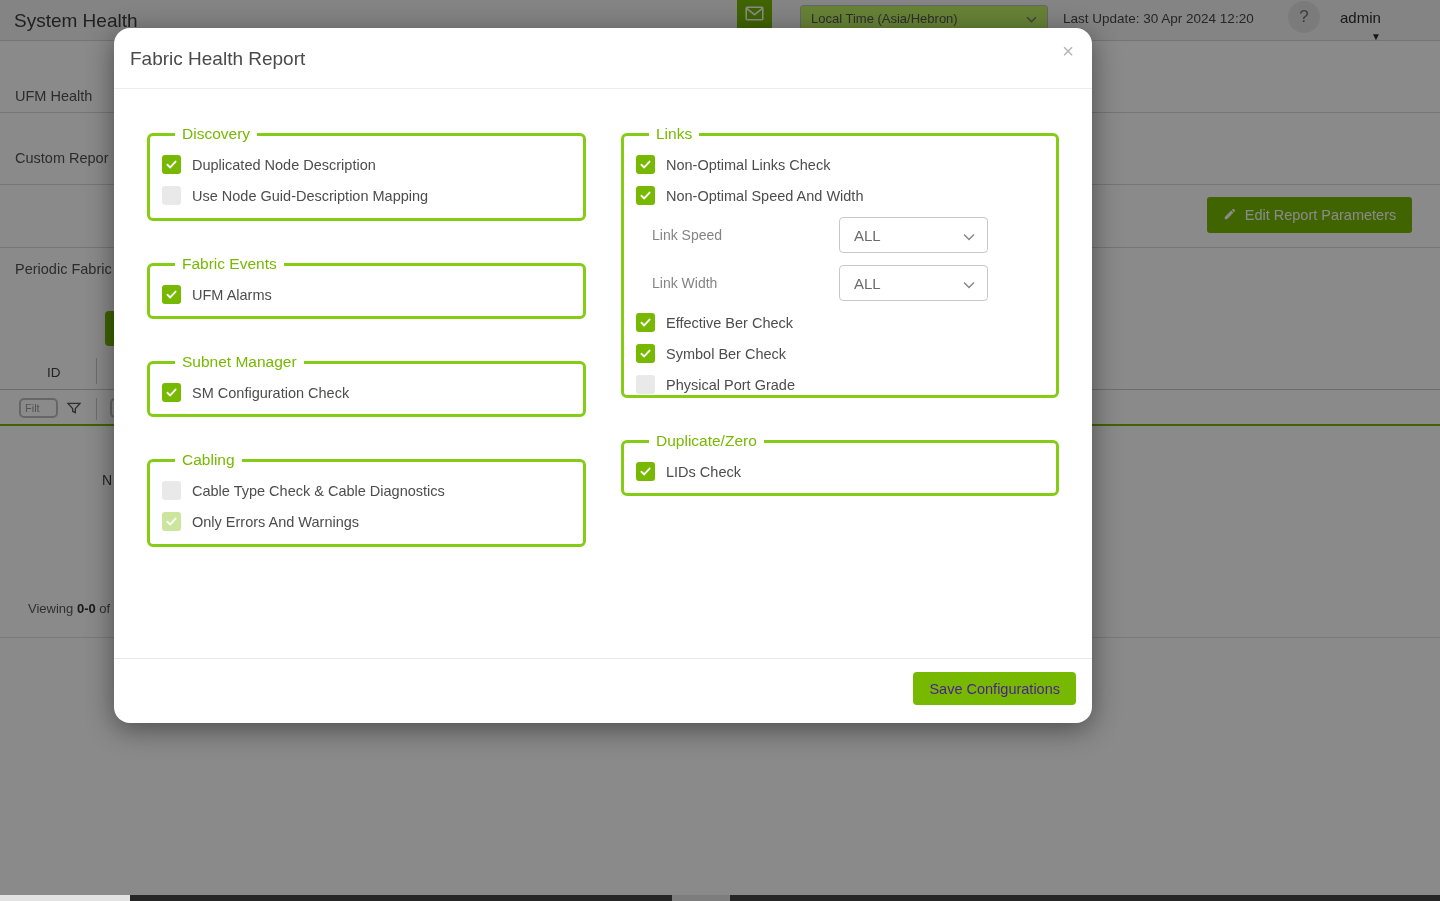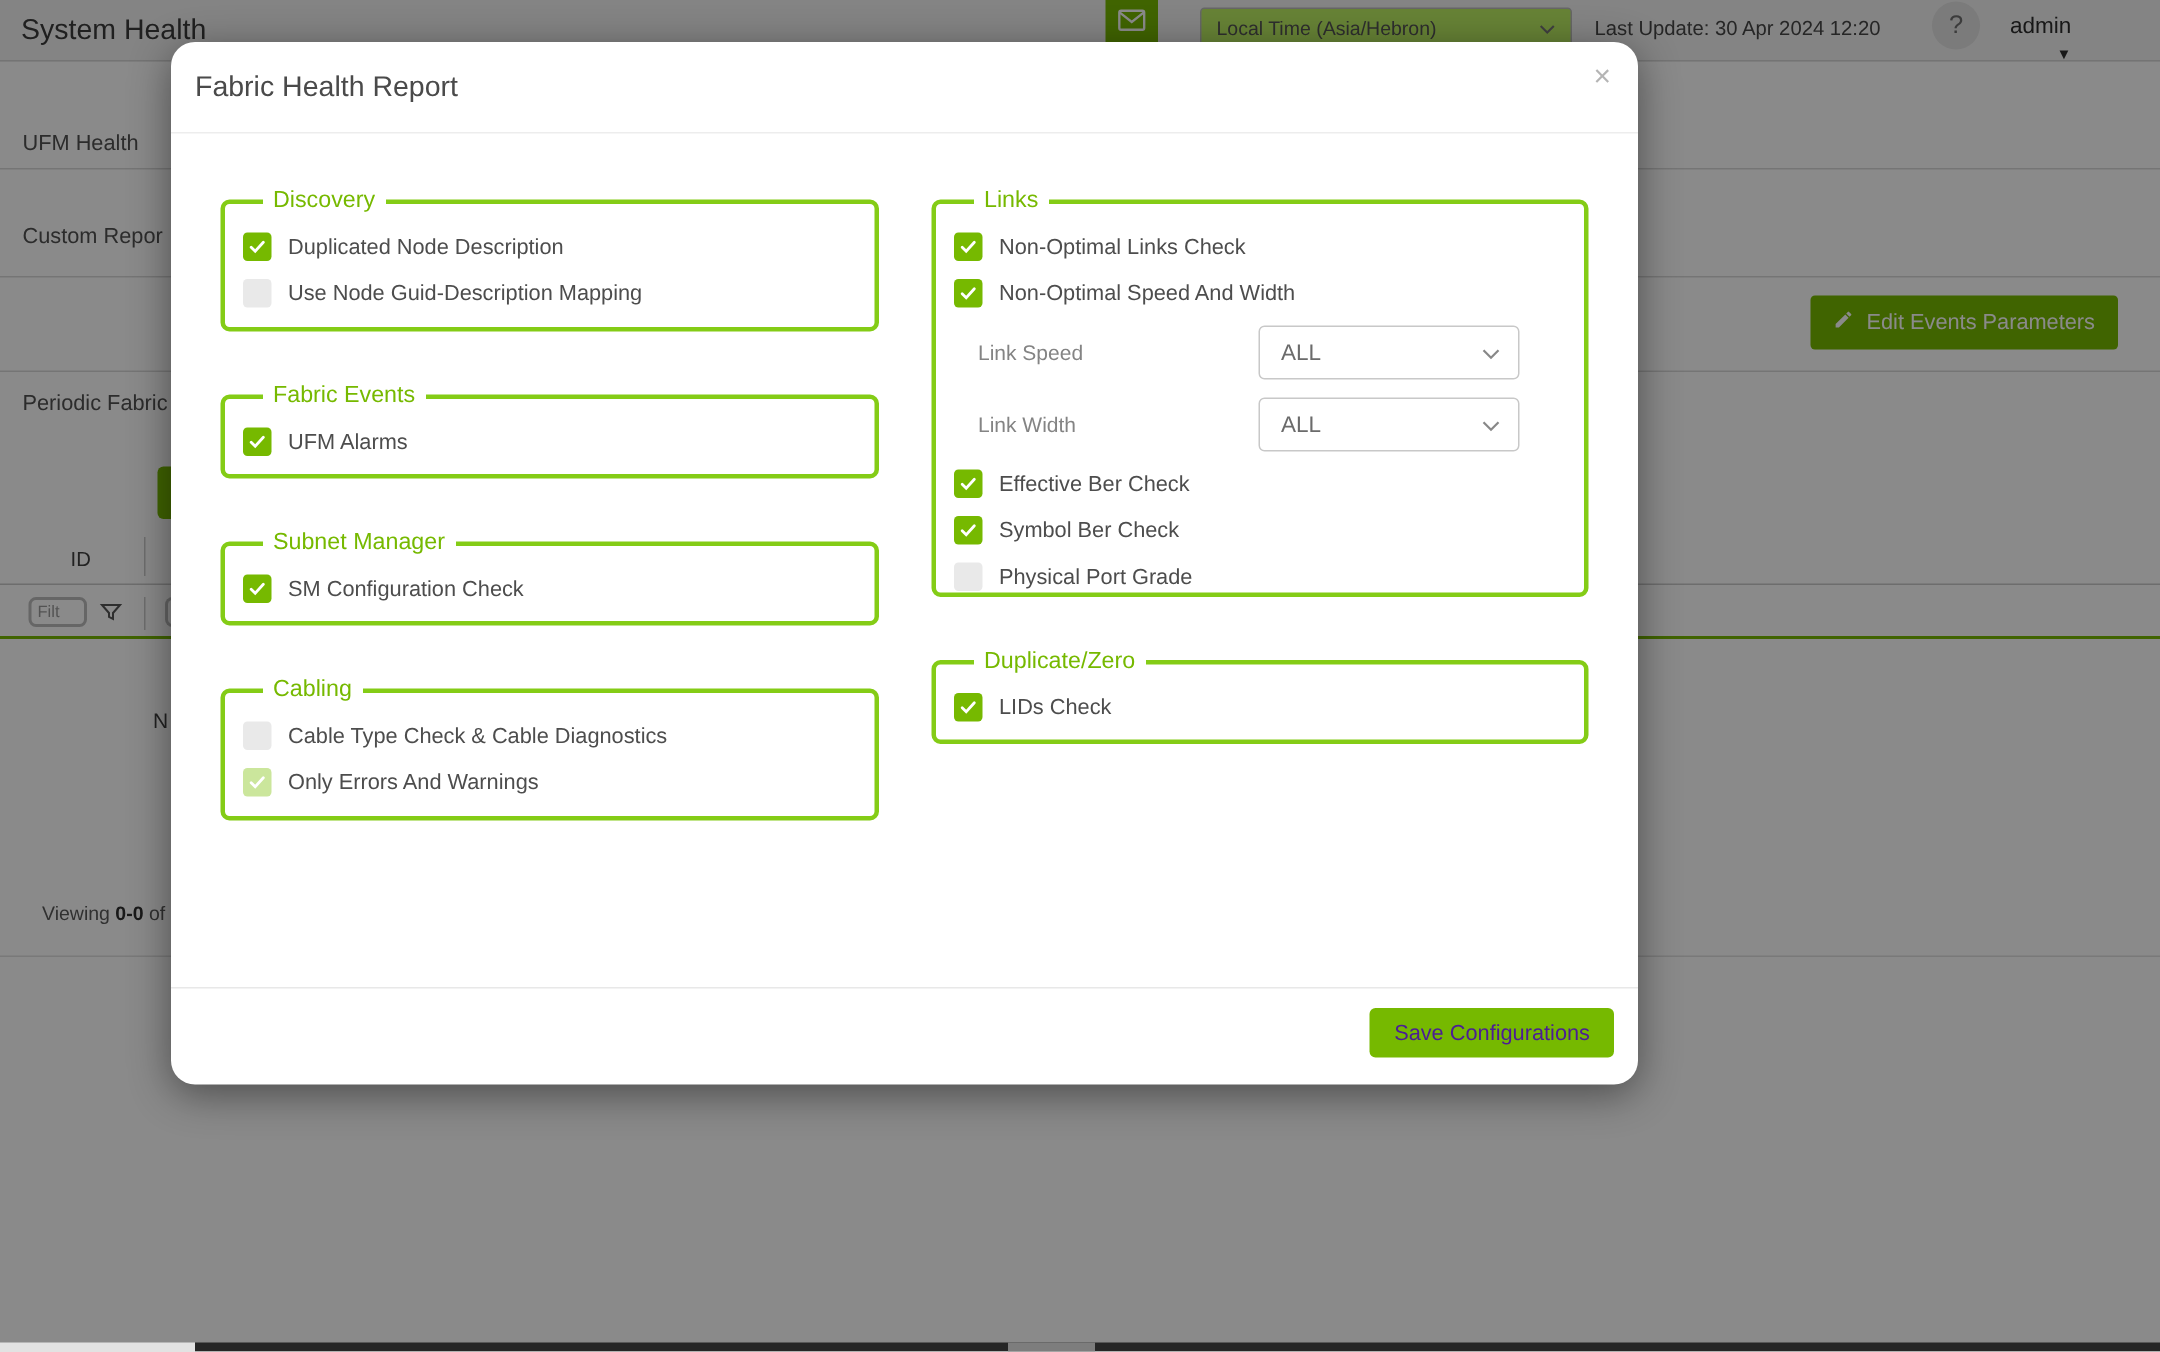--- a/index.html
+++ b/index.html
@@ -46,21 +46,21 @@
   .fs-links{height:273px;} 
   .cbrow{display:flex;align-items:center;gap:11px;height:31px;}
   .cb{width:19px;height:19px;border-radius:3px;flex:0 0 19px;display:flex;align-items:center;justify-content:center;}
   .cb svg{width:13px;height:13px;display:block;}
   .cb.checked{background:#76b900;}
   .cb.checked_disabled{background:#cbe69c;}
   .cb.unchecked{background:#e9e9e9;}
   .cb-label{font-size:14.5px;color:#4d4d4d;}
   .fieldrow{display:flex;align-items:center;height:48px;}
   .fieldrow .flabel{width:203px;padding-left:16px;font-size:14px;color:#848484;box-sizing:border-box;}
-  .sel{width:174px;height:36px;border:1px solid #c8c8c8;border-radius:4px;box-sizing:border-box;display:flex;align-items:center;justify-content:space-between;padding:0 12px 0 14px;font-size:15px;color:#6b6b6b;background:#fff;}
+  .sel{width:149px;height:36px;border:1px solid #c8c8c8;border-radius:4px;box-sizing:border-box;display:flex;align-items:center;justify-content:space-between;padding:0 12px 0 14px;font-size:15px;color:#6b6b6b;background:#fff;}
   .modal-footer{position:absolute;left:0;right:0;bottom:0;height:65px;border-top:1px solid #e8e8e8;box-sizing:border-box;}
   .save-btn{position:absolute;right:16px;top:13px;height:33px;padding:0 16px;background:#76b900;border:none;border-radius:4px;color:#4c1d95;font-size:14.5px;font-family:inherit;}
   
   .strip{position:absolute;bottom:0;height:6px;z-index:60;}
   .strip.light{left:0;width:130px;background:#e2e2e2;}
   .strip.dark{left:130px;width:1310px;background:#262626;}
   .strip.thumb{left:672px;width:58px;background:#7d7d7d;}
 </style>
 </head>
 <body>
@@ -106,21 +106,21 @@
   <div class="tab-label" style="top:88px">UFM Health</div>
   <div class="tab-label" style="top:150px">Custom Repor</div>
   <div class="tab-label" style="top:261px">Periodic Fabric</div>
 
   <button class="edit-btn">
     <span>
       <svg width="14" height="14" viewBox="0 0 24 24" fill="#fff">
           <path d="M3 17.25V21h3.75L17.8 9.94l-3.75-3.75L3 17.25zM20.7 7.04a1 1 0 0 0 0-1.41l-2.34-2.34a1 1 0 0 0-1.41 0l-1.83 1.83 3.75 3.75 1.83-1.83z"></path>
         </svg>
     </span>
-    <span>Edit Events Parameters</span>
+    <span>Edit Report Parameters</span>
   </button>
 
   <div class="green-frag"></div>
 
   <div class="col-id">ID</div>
   <div class="vsep" style="left:96px;top:358px;height:26px"></div>
   <div class="hline" style="top:389px;background:#c9c9c9"></div>
 
   <div class="filter-input">Filt</div>
   <div class="funnel">

